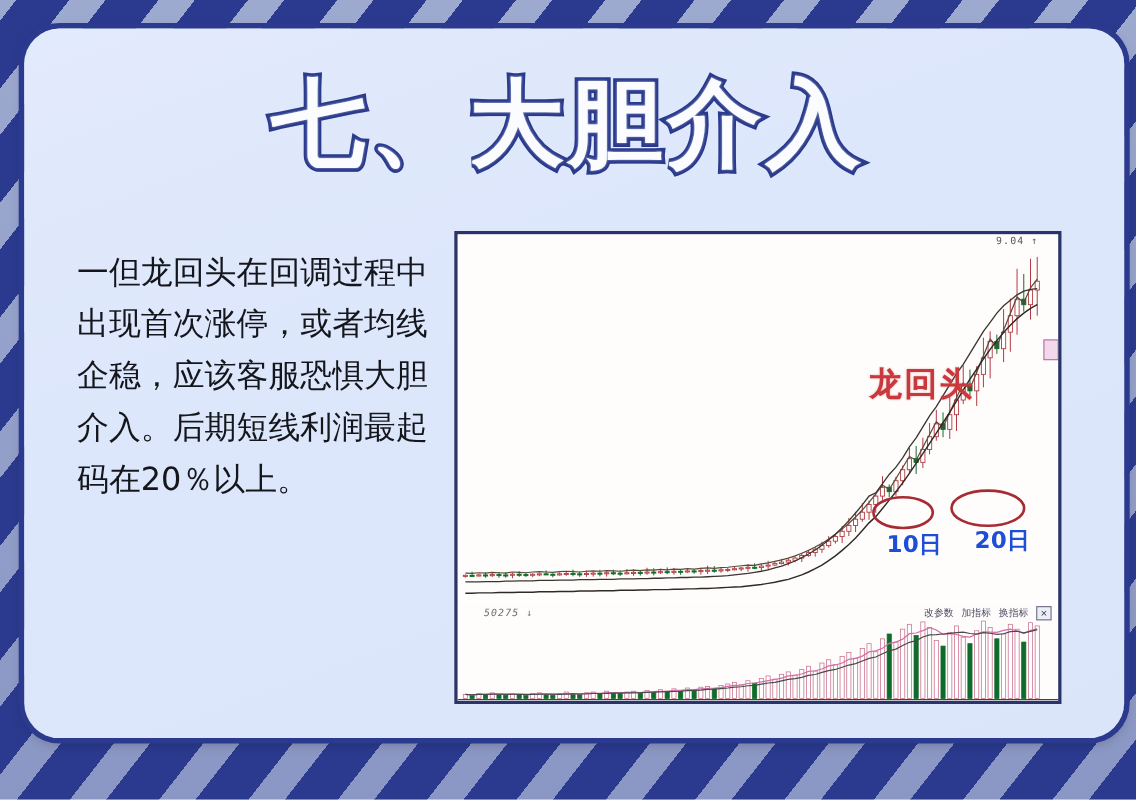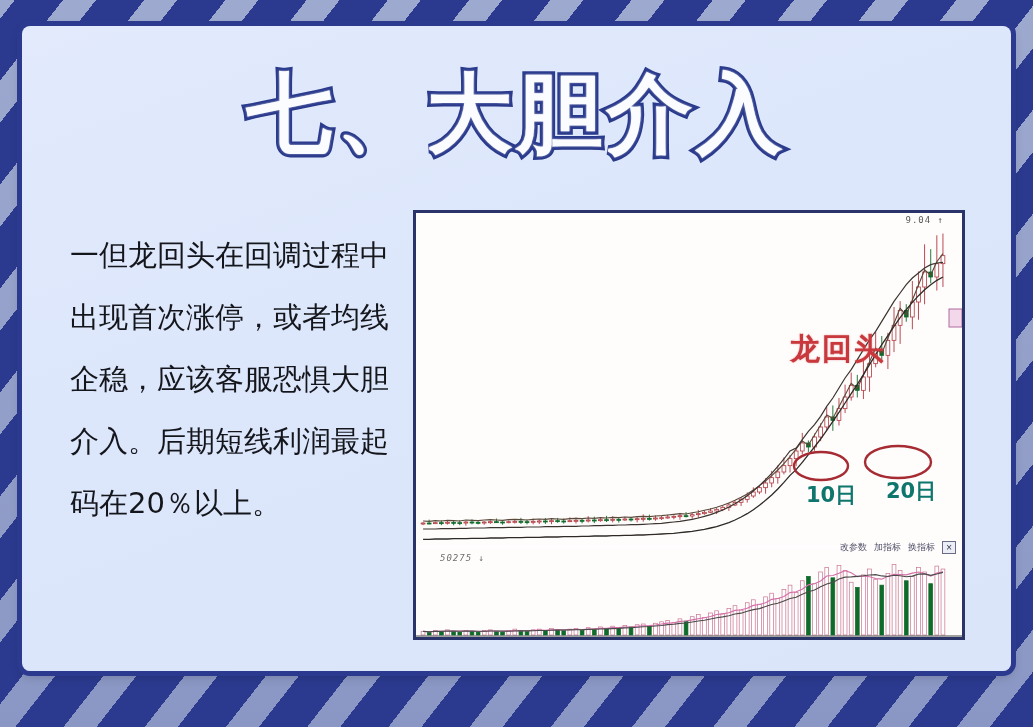--- a/index.html
+++ b/index.html
@@ -34,26 +34,27 @@
     pointer-events: none;
   }
 
   
   #card {
     position: absolute;
     left: 22px;
     top: 26px;
     width: 989px;
     height: 645px;
-    border-radius: 8px;
+    border-radius: 32px;
     background: linear-gradient(160deg, #e2eafc 0%, #dde7fb 40%, #dbe5fa 100%);
     box-shadow:
       0 0 0 5px #2b3a8f,
       0 4px 12px rgba(0,0,0,.25);
     overflow: hidden;
+    padding-left: 11px;
   }
 
   
   #title-wrap {
     position: absolute;
     left: 0;
     top: 42px;
     width: 989px;
     text-align: center;
     pointer-events: none;
@@ -74,21 +75,21 @@
   }
 
   
   #body-text {
     position: absolute;
     left: 48px;
     top: 198px;
     width: 340px;
     font-family: "DejaVu Sans", "Liberation Sans", sans-serif;
     font-size: 29px;
-    line-height: 62px;
+    line-height: 47px;
     color: #14161c;
     letter-spacing: 0px;
     white-space: pre-wrap;
     word-break: break-all;
   }
 
   
   #chart-window {
     position: absolute;
     left: 391px;
@@ -129,21 +130,21 @@
     letter-spacing: 2px;
     color: #c8383c;
     text-shadow: 0 0 2px rgba(200,56,60,.45);
     white-space: nowrap;
   }
   .ma-label {
     position: absolute;
     font-family: "DejaVu Sans", sans-serif;
     font-size: 21px;
     font-weight: bold;
-    color: #0f766e;
+    color: #1d4ed8;
     white-space: nowrap;
   }
   #ma10-label { left: 390px; top: 268px; }
   #ma20-label { left: 470px; top: 264px; }
 
   
   #vol-readout {
     position: absolute;
     left: 24px; top: 340px;
     font-family: "DejaVu Sans Mono", monospace;
@@ -151,21 +152,21 @@
     color: #4a4a4a;
     letter-spacing: 1px;
     opacity: .8;
     white-space: nowrap;
     font-style: italic;
   }
 
   
   #chart-toolbar {
     position: absolute;
-    right: 6px; top: 328px;
+    right: 6px; top: 338px;
     display: flex;
     align-items: flex-start;
     gap: 7px;
     font-family: "DejaVu Sans", sans-serif;
     font-size: 9px;
     color: #2f2f4a;
     white-space: nowrap;
   }
   #chart-toolbar .tb-btn { cursor: default; opacity: .85; }
   #chart-toolbar .tb-close {

